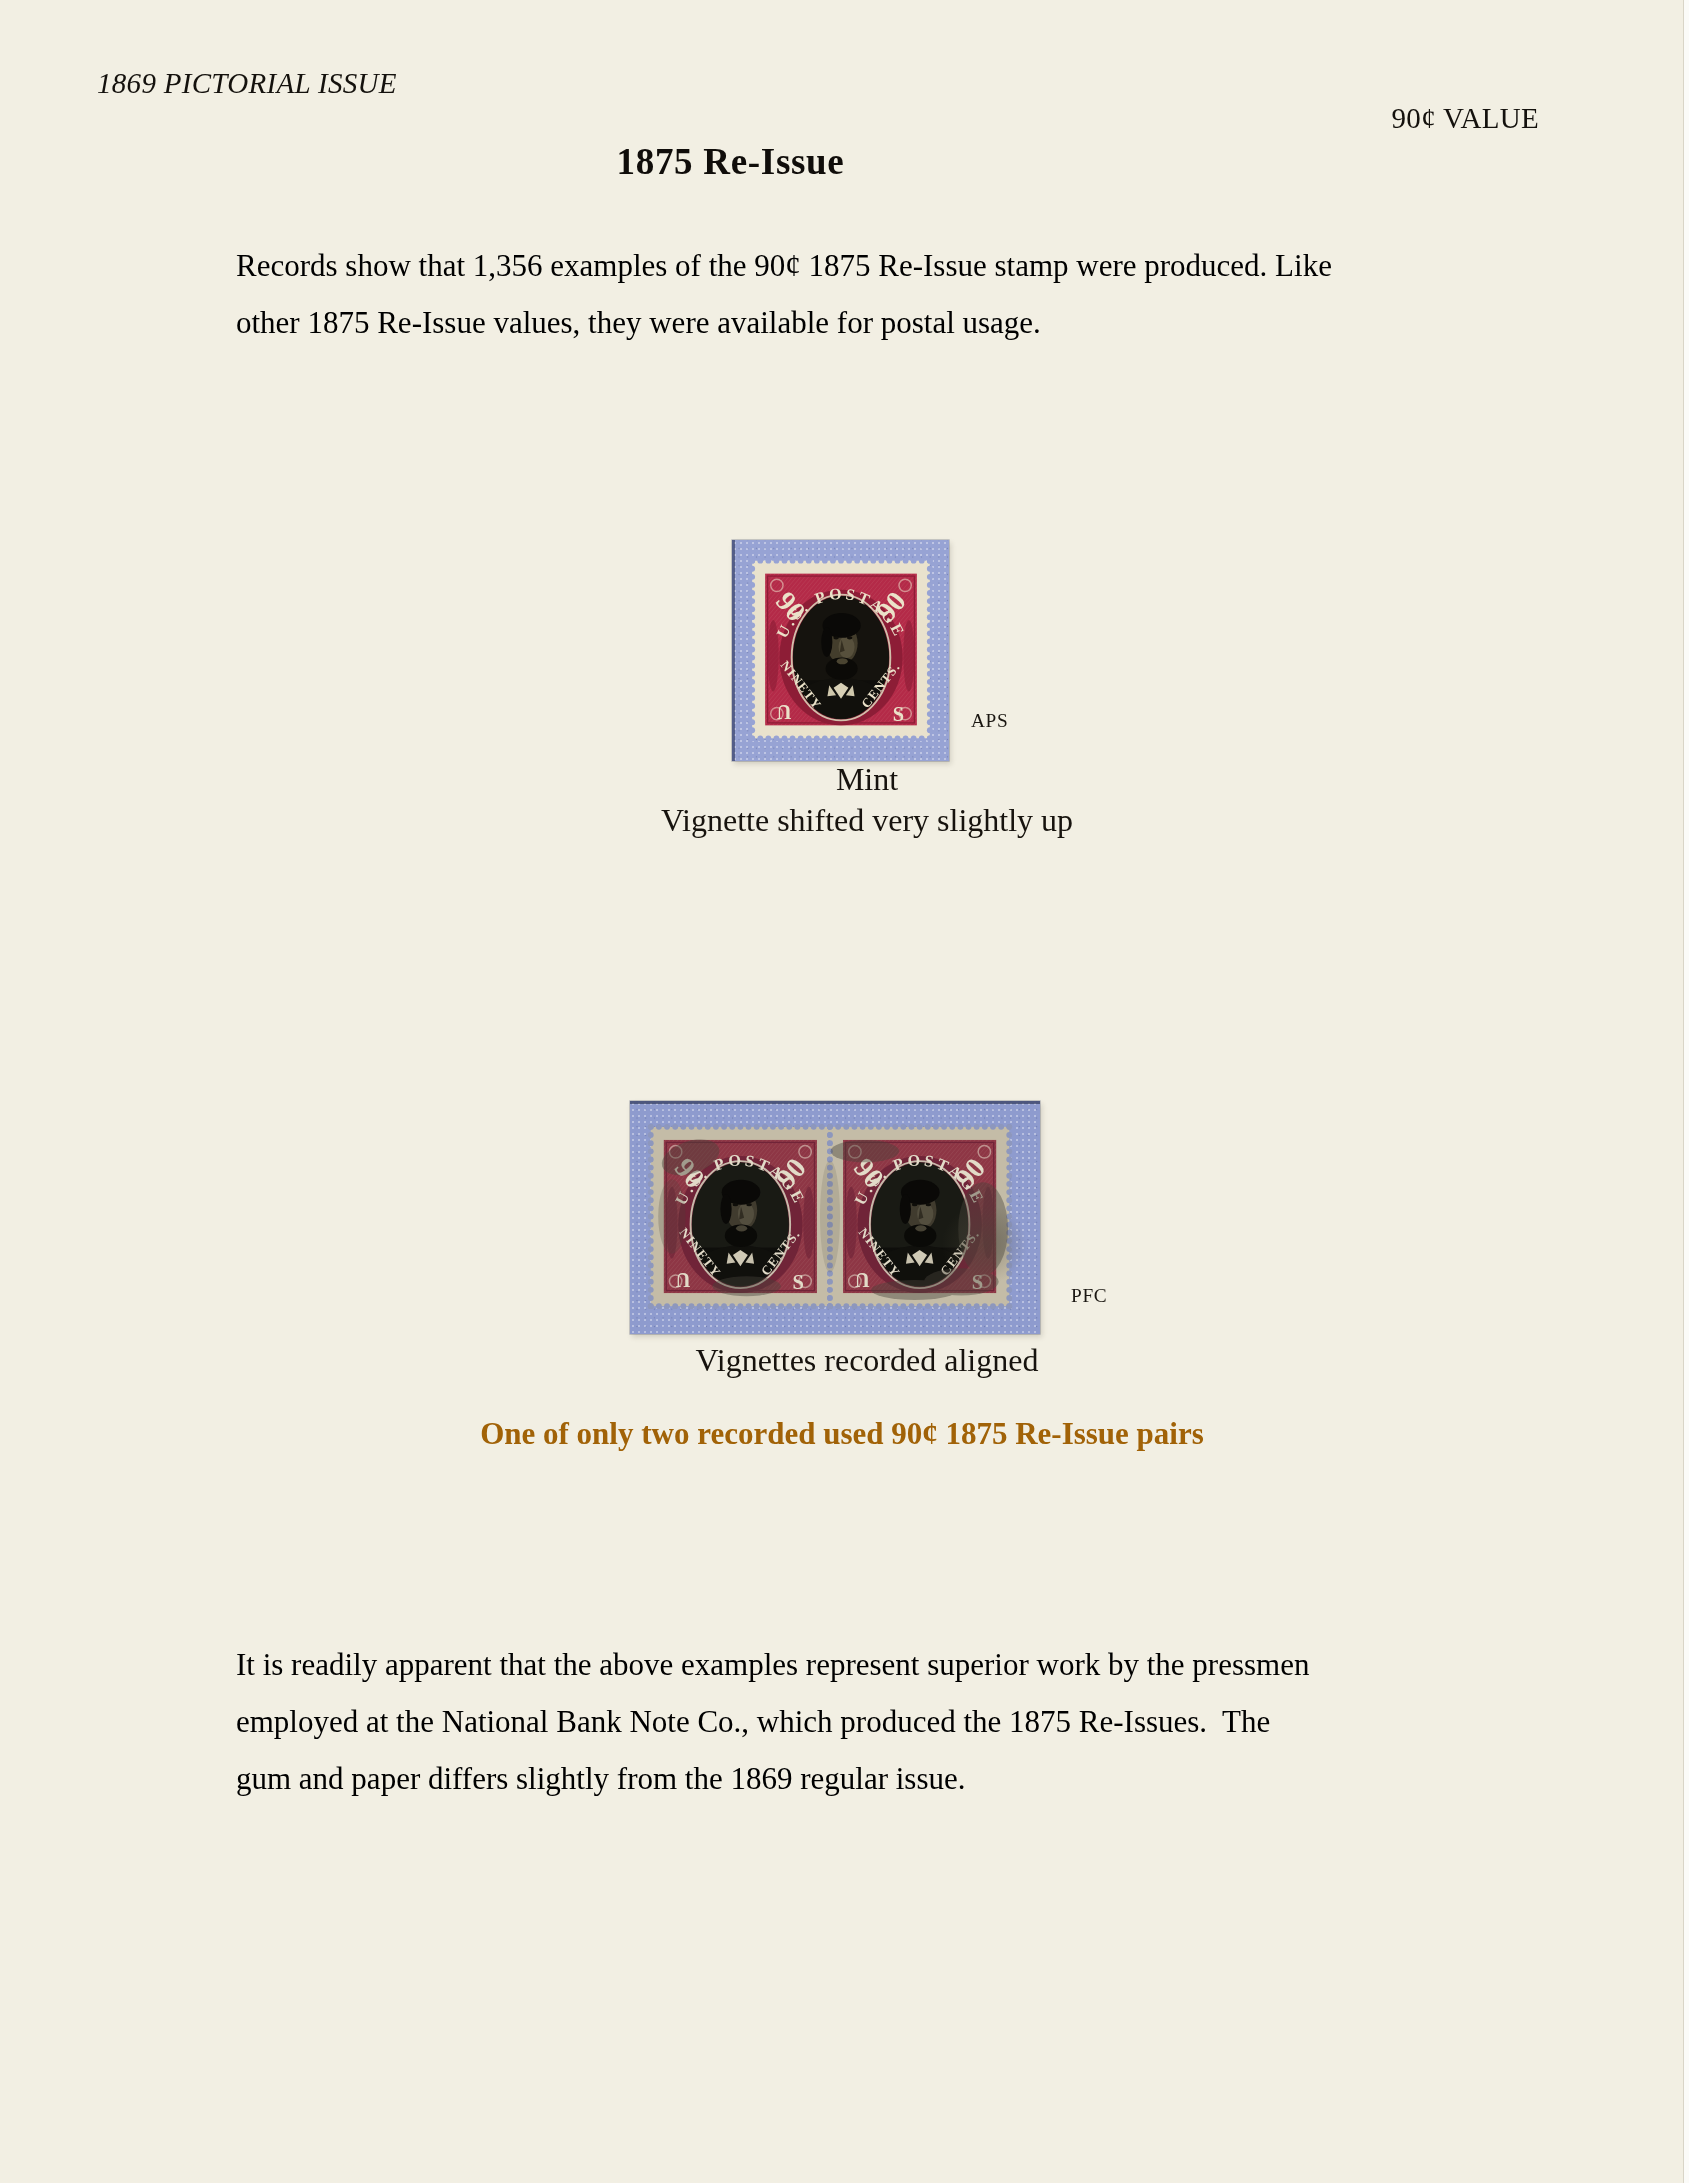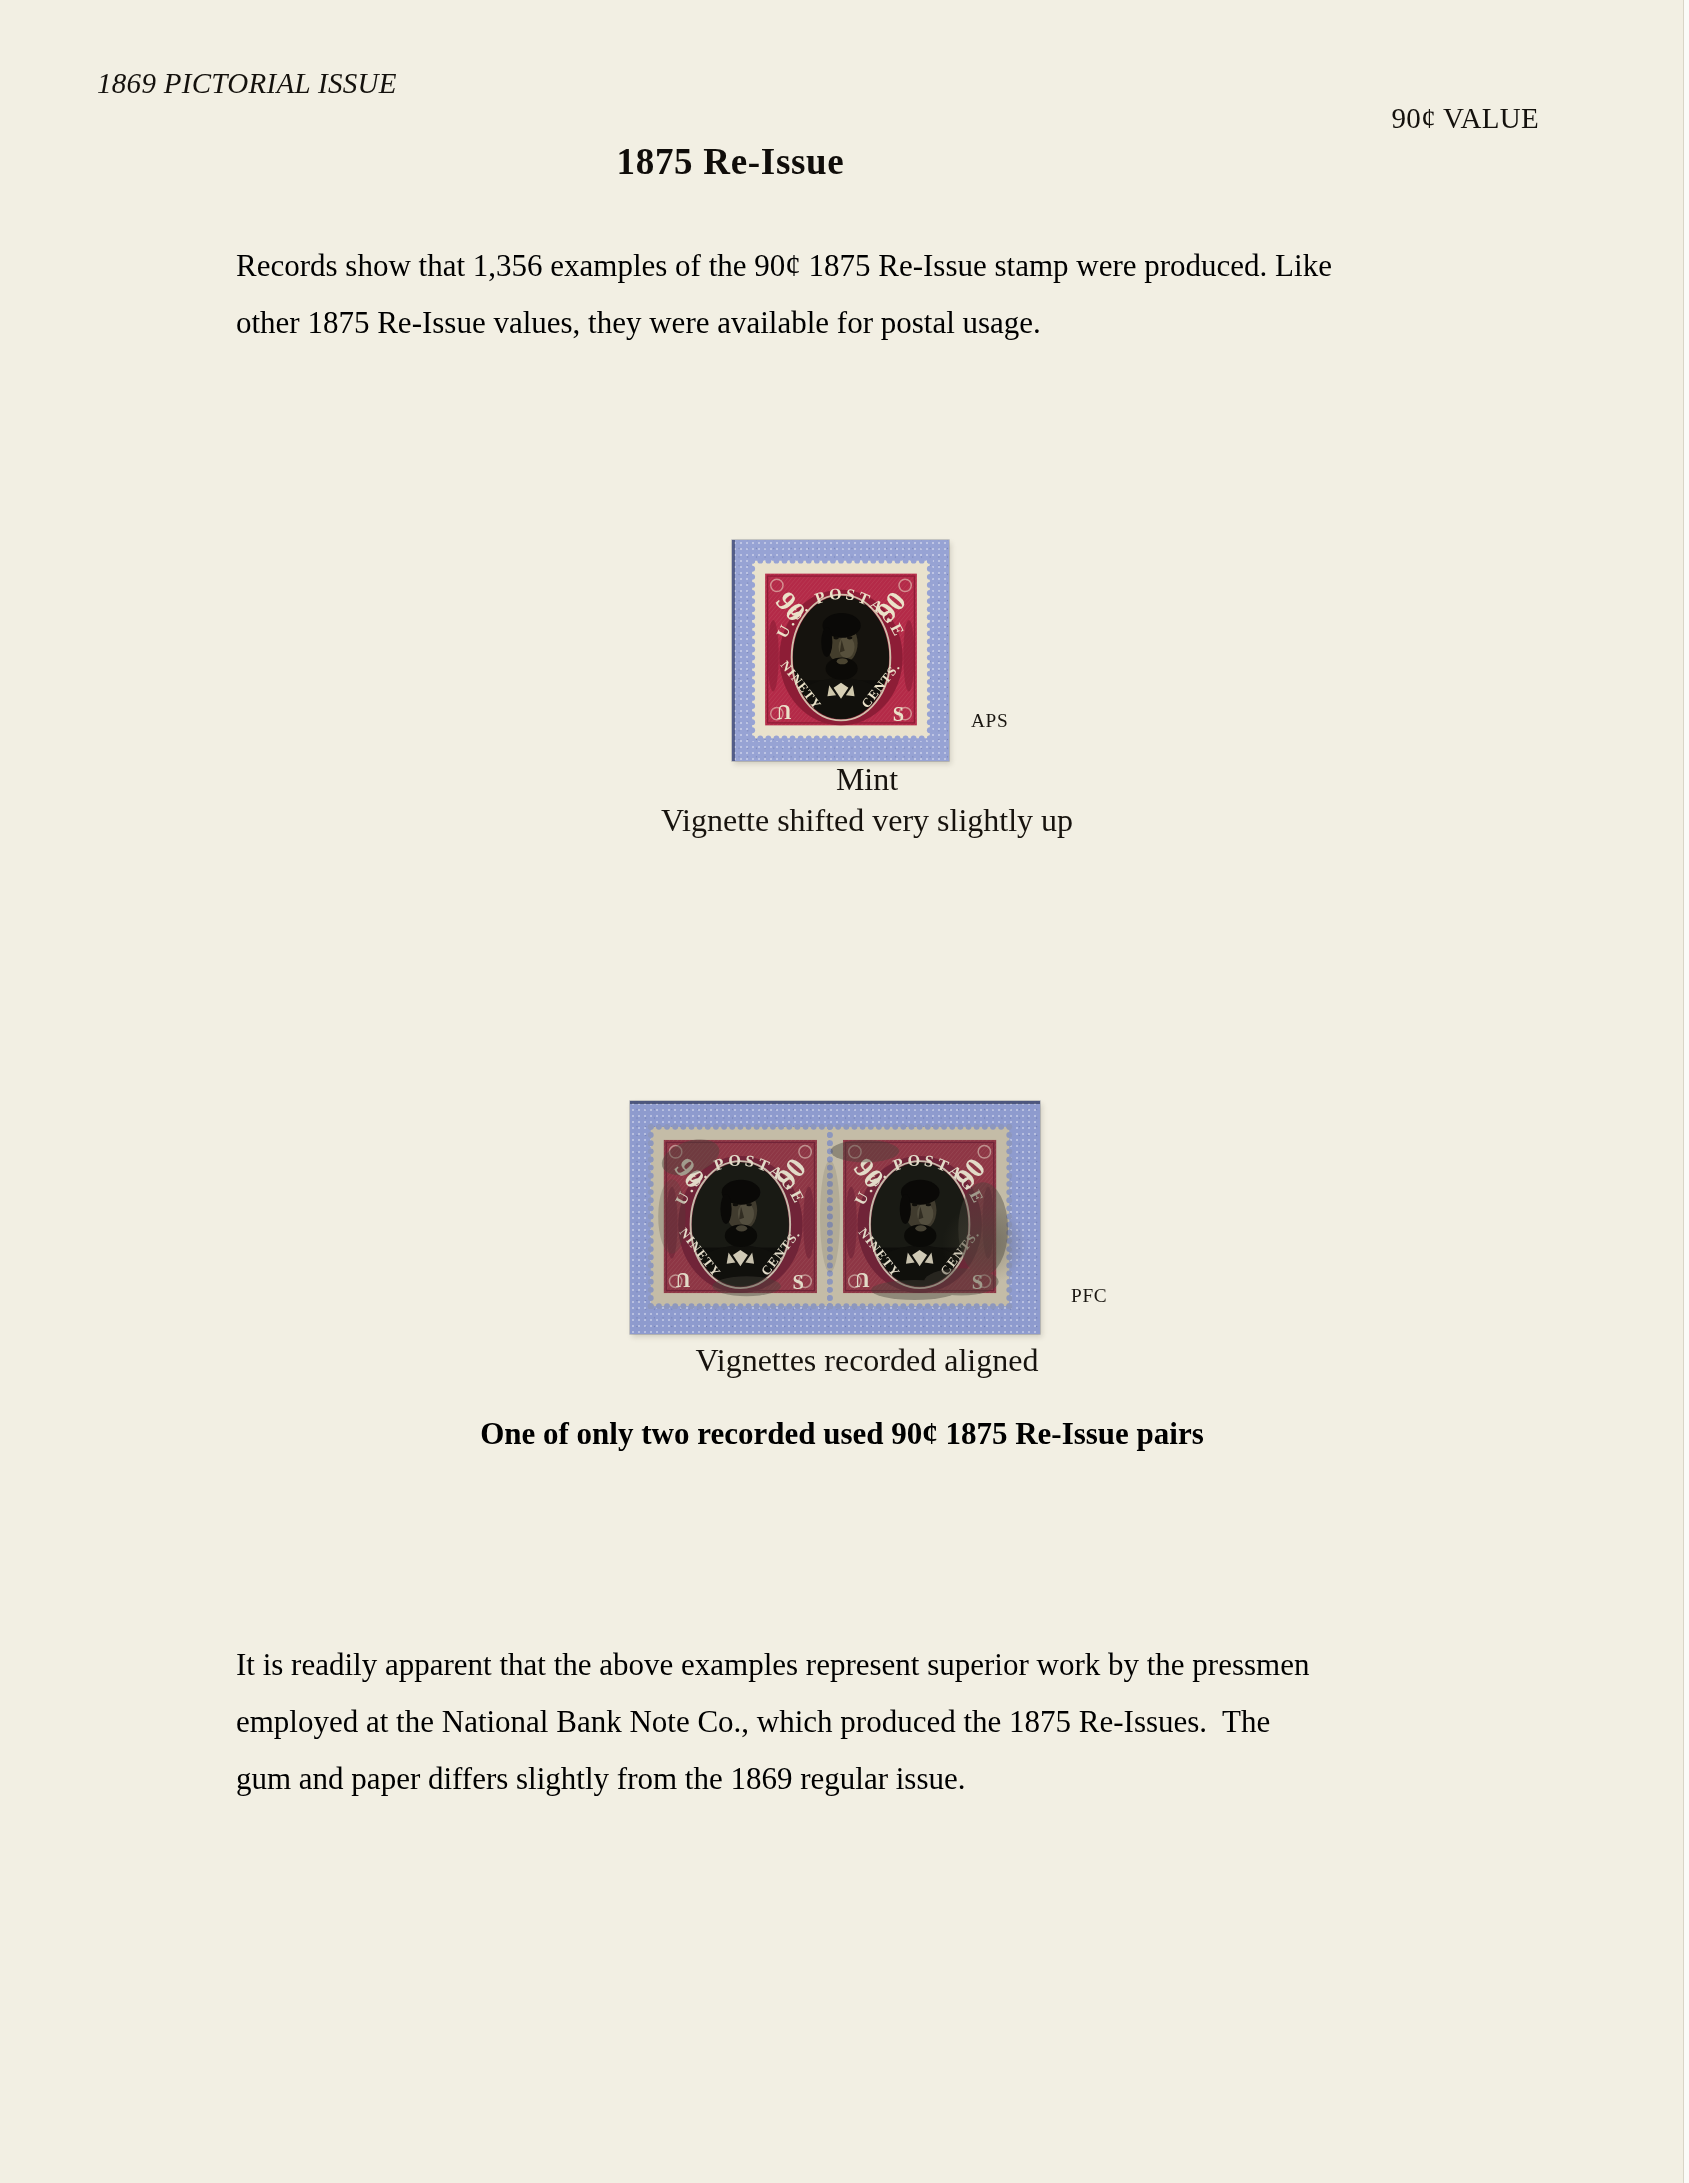--- a/index.html
+++ b/index.html
@@ -32,21 +32,21 @@
   #closing-paragraph{top:1636px;}
   .caption{
     position:absolute;left:0;width:1684px;text-align:center;
     font-size:32px;color:#17130e;margin-left:25px;
   }
   #cap-mint{top:761px;}
   #cap-vignette-shift{top:802px;}
   #cap-aligned{top:1342px;}
   .highlight-line{
     position:absolute;left:0;top:1416px;width:1684px;text-align:center;
-    font-size:31px;font-weight:bold;color:#000000;
+    font-size:31px;font-weight:bold;color:#a16207;
   }
   .expert-mark{
     position:absolute;font-size:19.3px;letter-spacing:0.7px;color:#1b1712;
   }
   #aps-mark{left:971px;top:710px;}
   #pfc-mark{left:1071px;top:1285px;}
 
   
   .mount{
     position:absolute;

